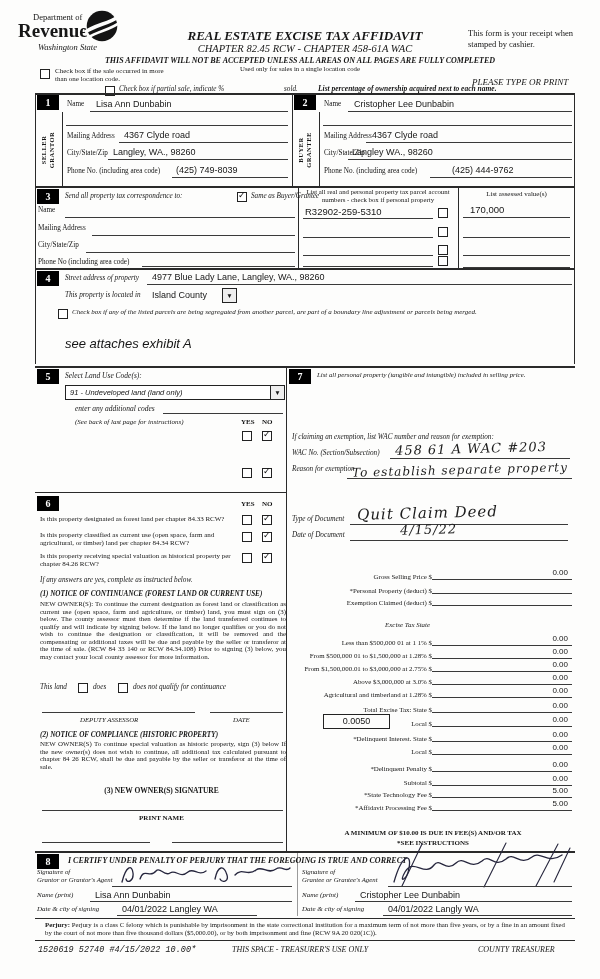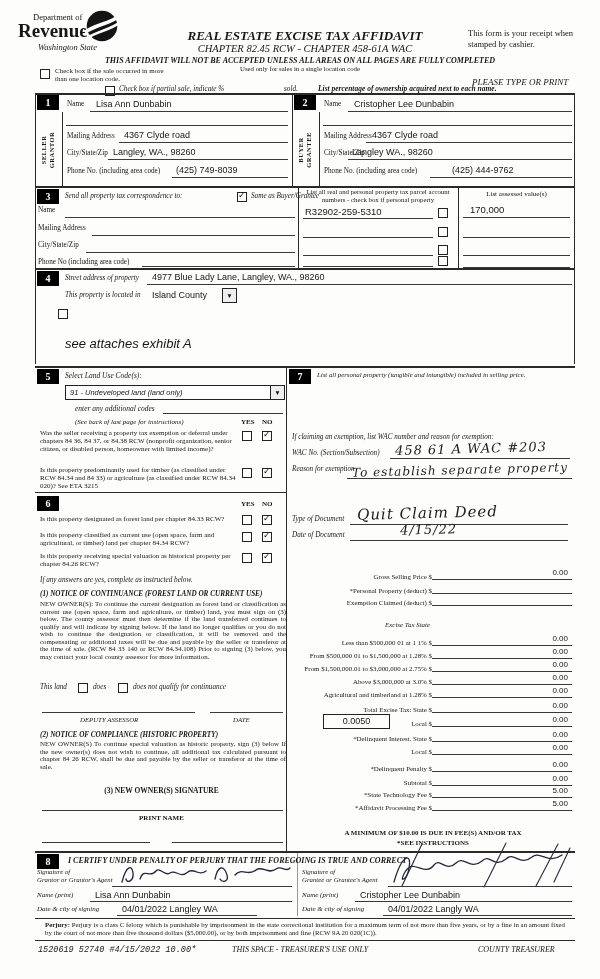--- a/index.html
+++ b/index.html
@@ -159,45 +159,44 @@
   <div class="numbox" style="left:37px;top:271px">4</div>
   <div class="lbl nw" style="left:65px;top:274px">Street address of property</div>
   <div class="val" style="left:152px;top:272px">4977 Blue Lady Lane, Langley, WA., 98260</div>
   <div class="abs ul" style="left:147px;top:273px;width:425px;height:11px"></div>
   <div class="lbl nw" style="left:65px;top:291px">This property is located in</div>
   <div class="val" style="left:152px;top:290px">Island County</div>
   <div class="dd" style="left:222px;top:288px;width:13px;height:13px">
     <span class="dda" style="border-left:none;width:13px">▼</span>
   </div>
   <span class="cb" style="left:58px;top:309px"></span>
+  <div class="abs nw" style="left:72px;top:308px;font-size:7px">Check box if any of the listed parcels are being segregated from another parcel, are part of a boundary line adjustment or parcels being merged.</div>
   <div class="abs nw san" style="left:65px;top:336px;font-size:13px">see attaches exhibit A</div>
 
   <div class="hline" style="left:35px;top:366px;width:540px;height:2px"></div>
   <div class="vline" style="left:286px;top:366px;height:485px"></div>
   <div class="hline" style="left:35px;top:492px;width:251px"></div>
 
   <div class="numbox" style="left:37px;top:369px">5</div>
   <div class="lbl nw" style="left:65px;top:371px;font-size:7.5px">Select Land Use Code(s):</div>
   <div class="dd" style="left:65px;top:385px;width:218px;height:13px">
     <span class="abs san nw" style="left:4px;top:2px;font-size:7.5px">91 - Undeveloped land (land only)</span>
     <span class="dda">▼</span>
   </div>
   <div class="lbl nw" style="left:75px;top:404px;font-size:7.5px">enter any additional codes</div>
   <div class="abs ul" style="left:163px;top:404px;width:120px;height:9px"></div>
   <div class="lbl nw" style="left:75px;top:418px;font-size:7px">(See back of last page for instructions)</div>
   <div class="lbl b" style="left:241px;top:418px;font-size:7px">YES</div>
   <div class="lbl b" style="left:262px;top:418px;font-size:7px">NO</div>
 
-  <div class="q" style="left:40px;top:429px">Was the seller receiving a property tax exemption or deferral under chapters 84 36, 84 37, or 84.38 RCW (nonprofit organization, senior citizen, or disabled person, homeowner with limited income)?</div>
   <span class="cb" style="left:242px;top:431px"></span>
   <span class="cb" style="left:262px;top:431px">
       <span class="ckm">✓</span>
     </span>
 
-  <div class="q" style="left:40px;top:466px">Is this property predominantly used for timber (as classified under RCW 84.34 and 84 33) or agriculture (as classified under RCW 84.34 020)? See ETA 3215</div>
   <span class="cb" style="left:242px;top:468px"></span>
   <span class="cb" style="left:262px;top:468px">
       <span class="ckm">✓</span>
     </span>
 
   <div class="numbox" style="left:37px;top:496px">6</div>
   <div class="lbl b" style="left:241px;top:500px;font-size:7px">YES</div>
   <div class="lbl b" style="left:262px;top:500px;font-size:7px">NO</div>
 
   <div class="q" style="left:40px;top:515px;width:200px">Is this property designated as forest land per chapter 84.33 RCW?</div>

